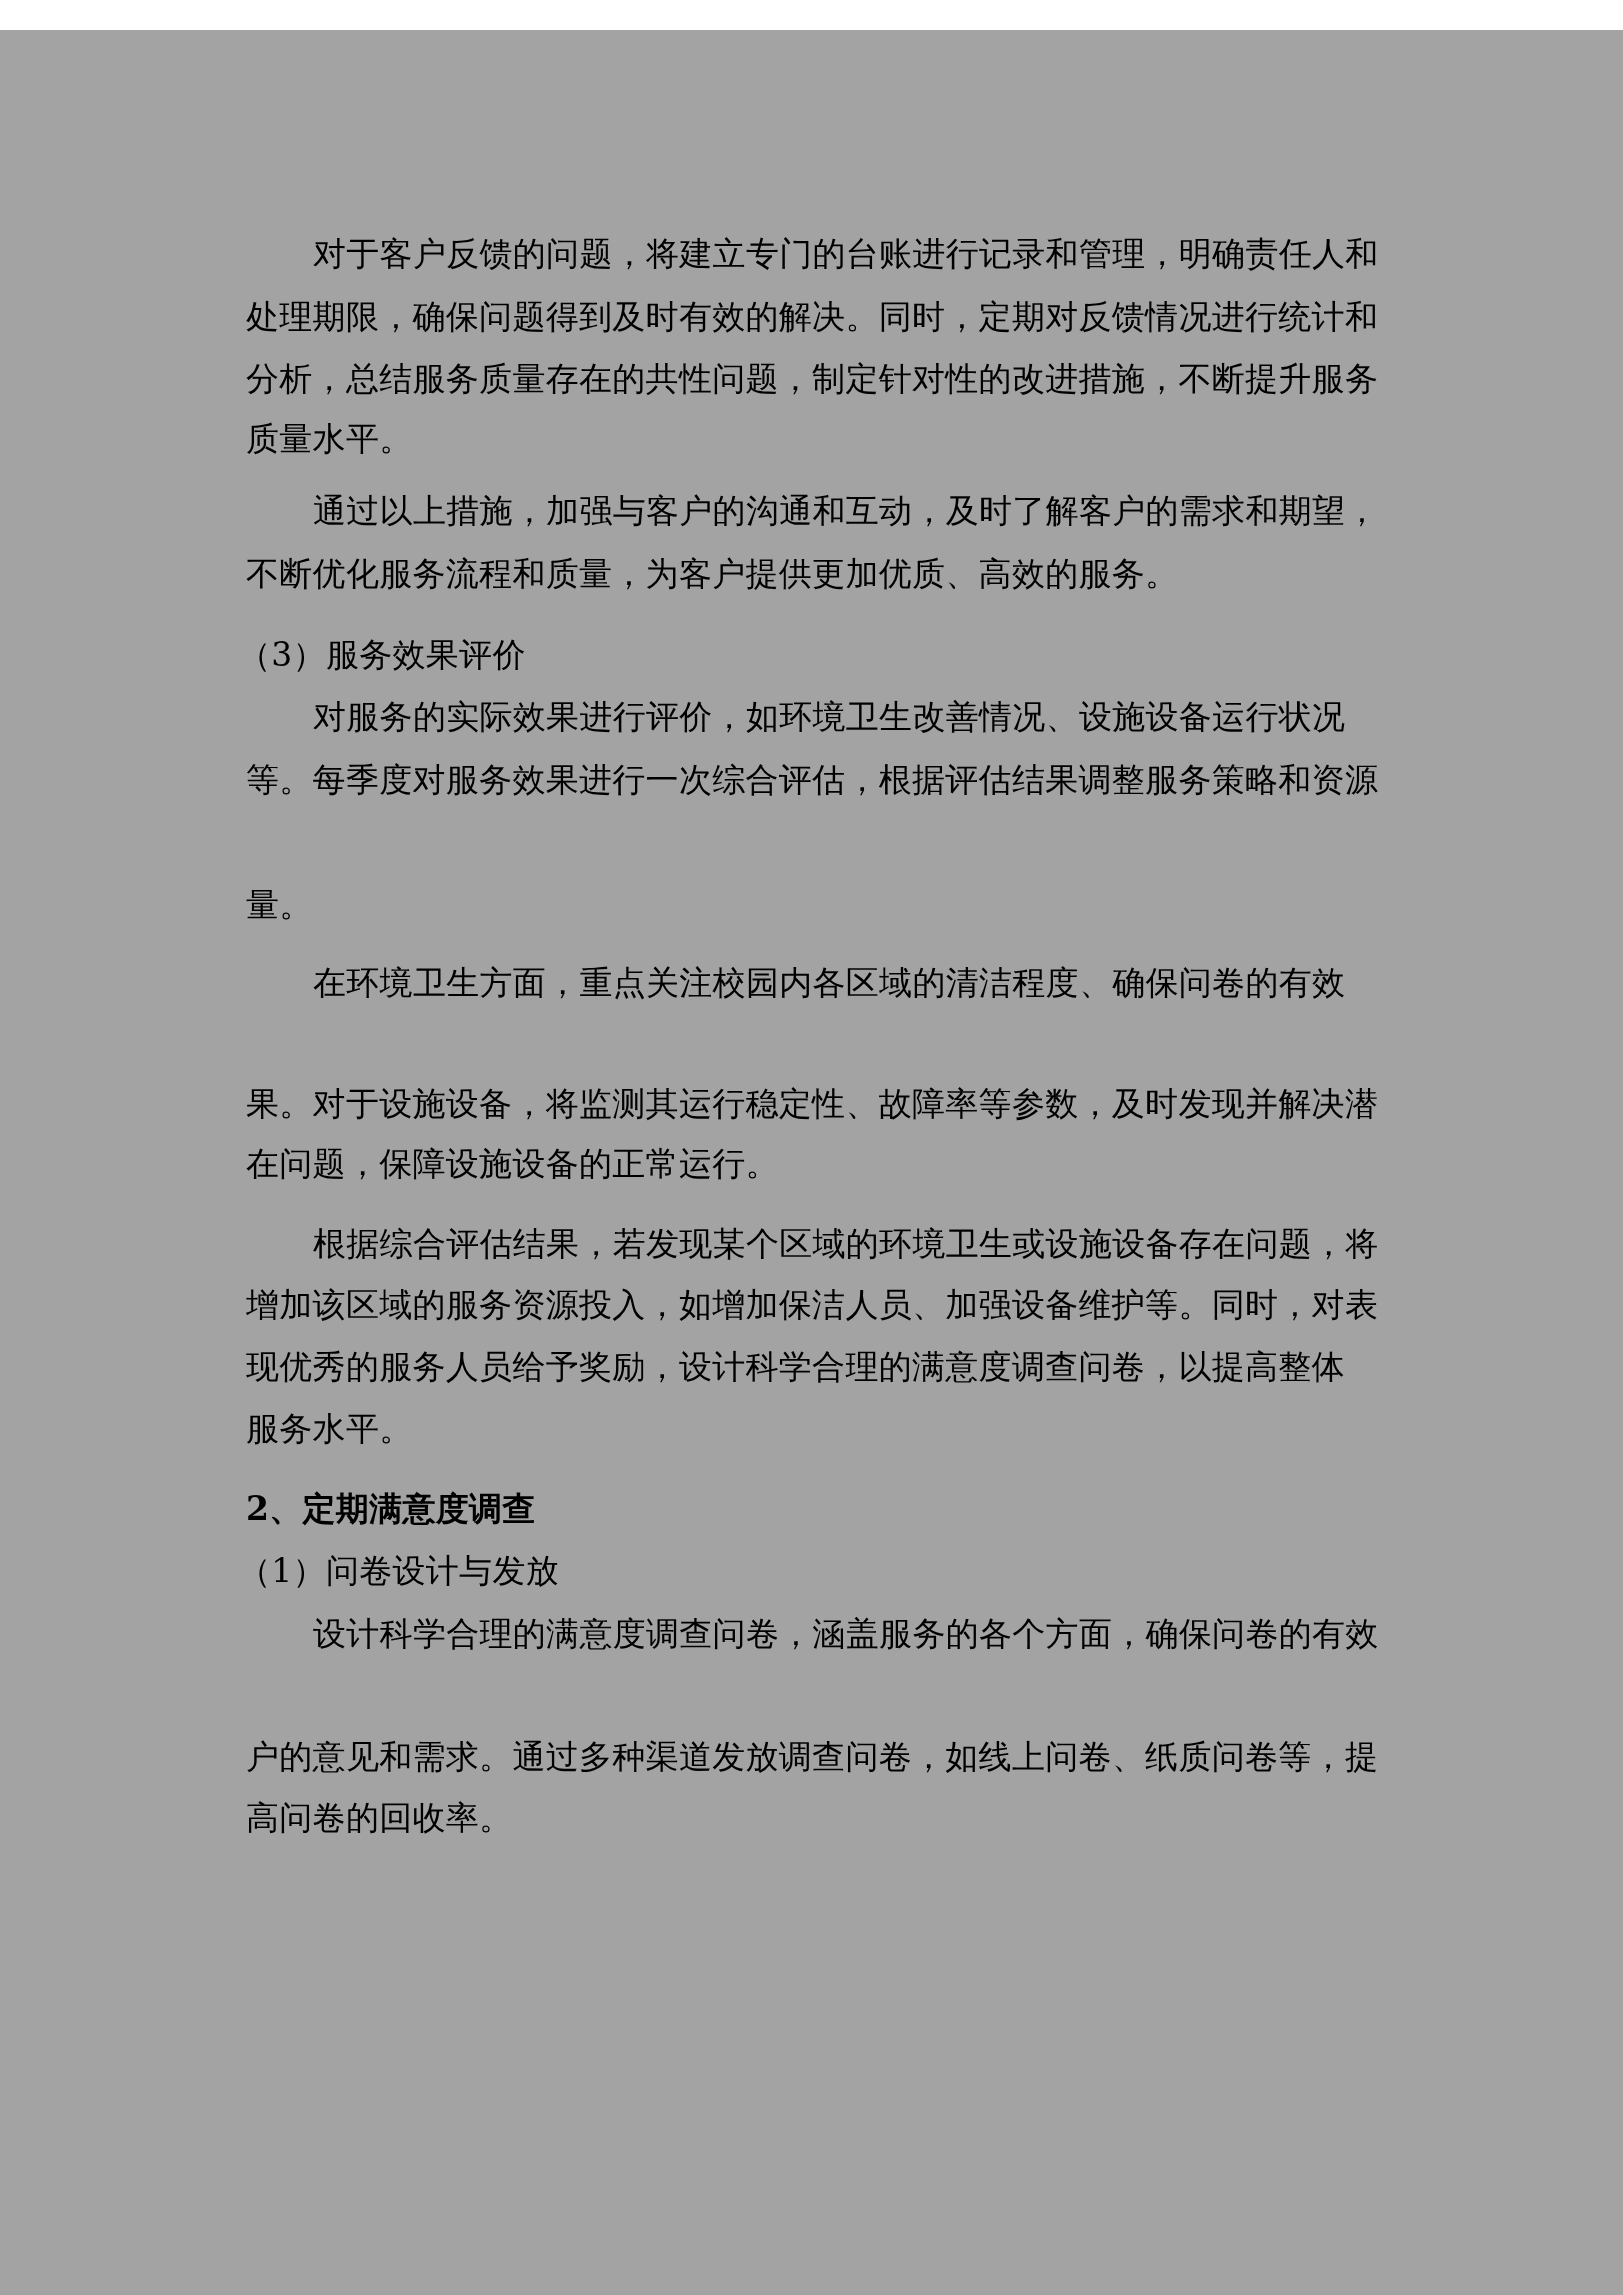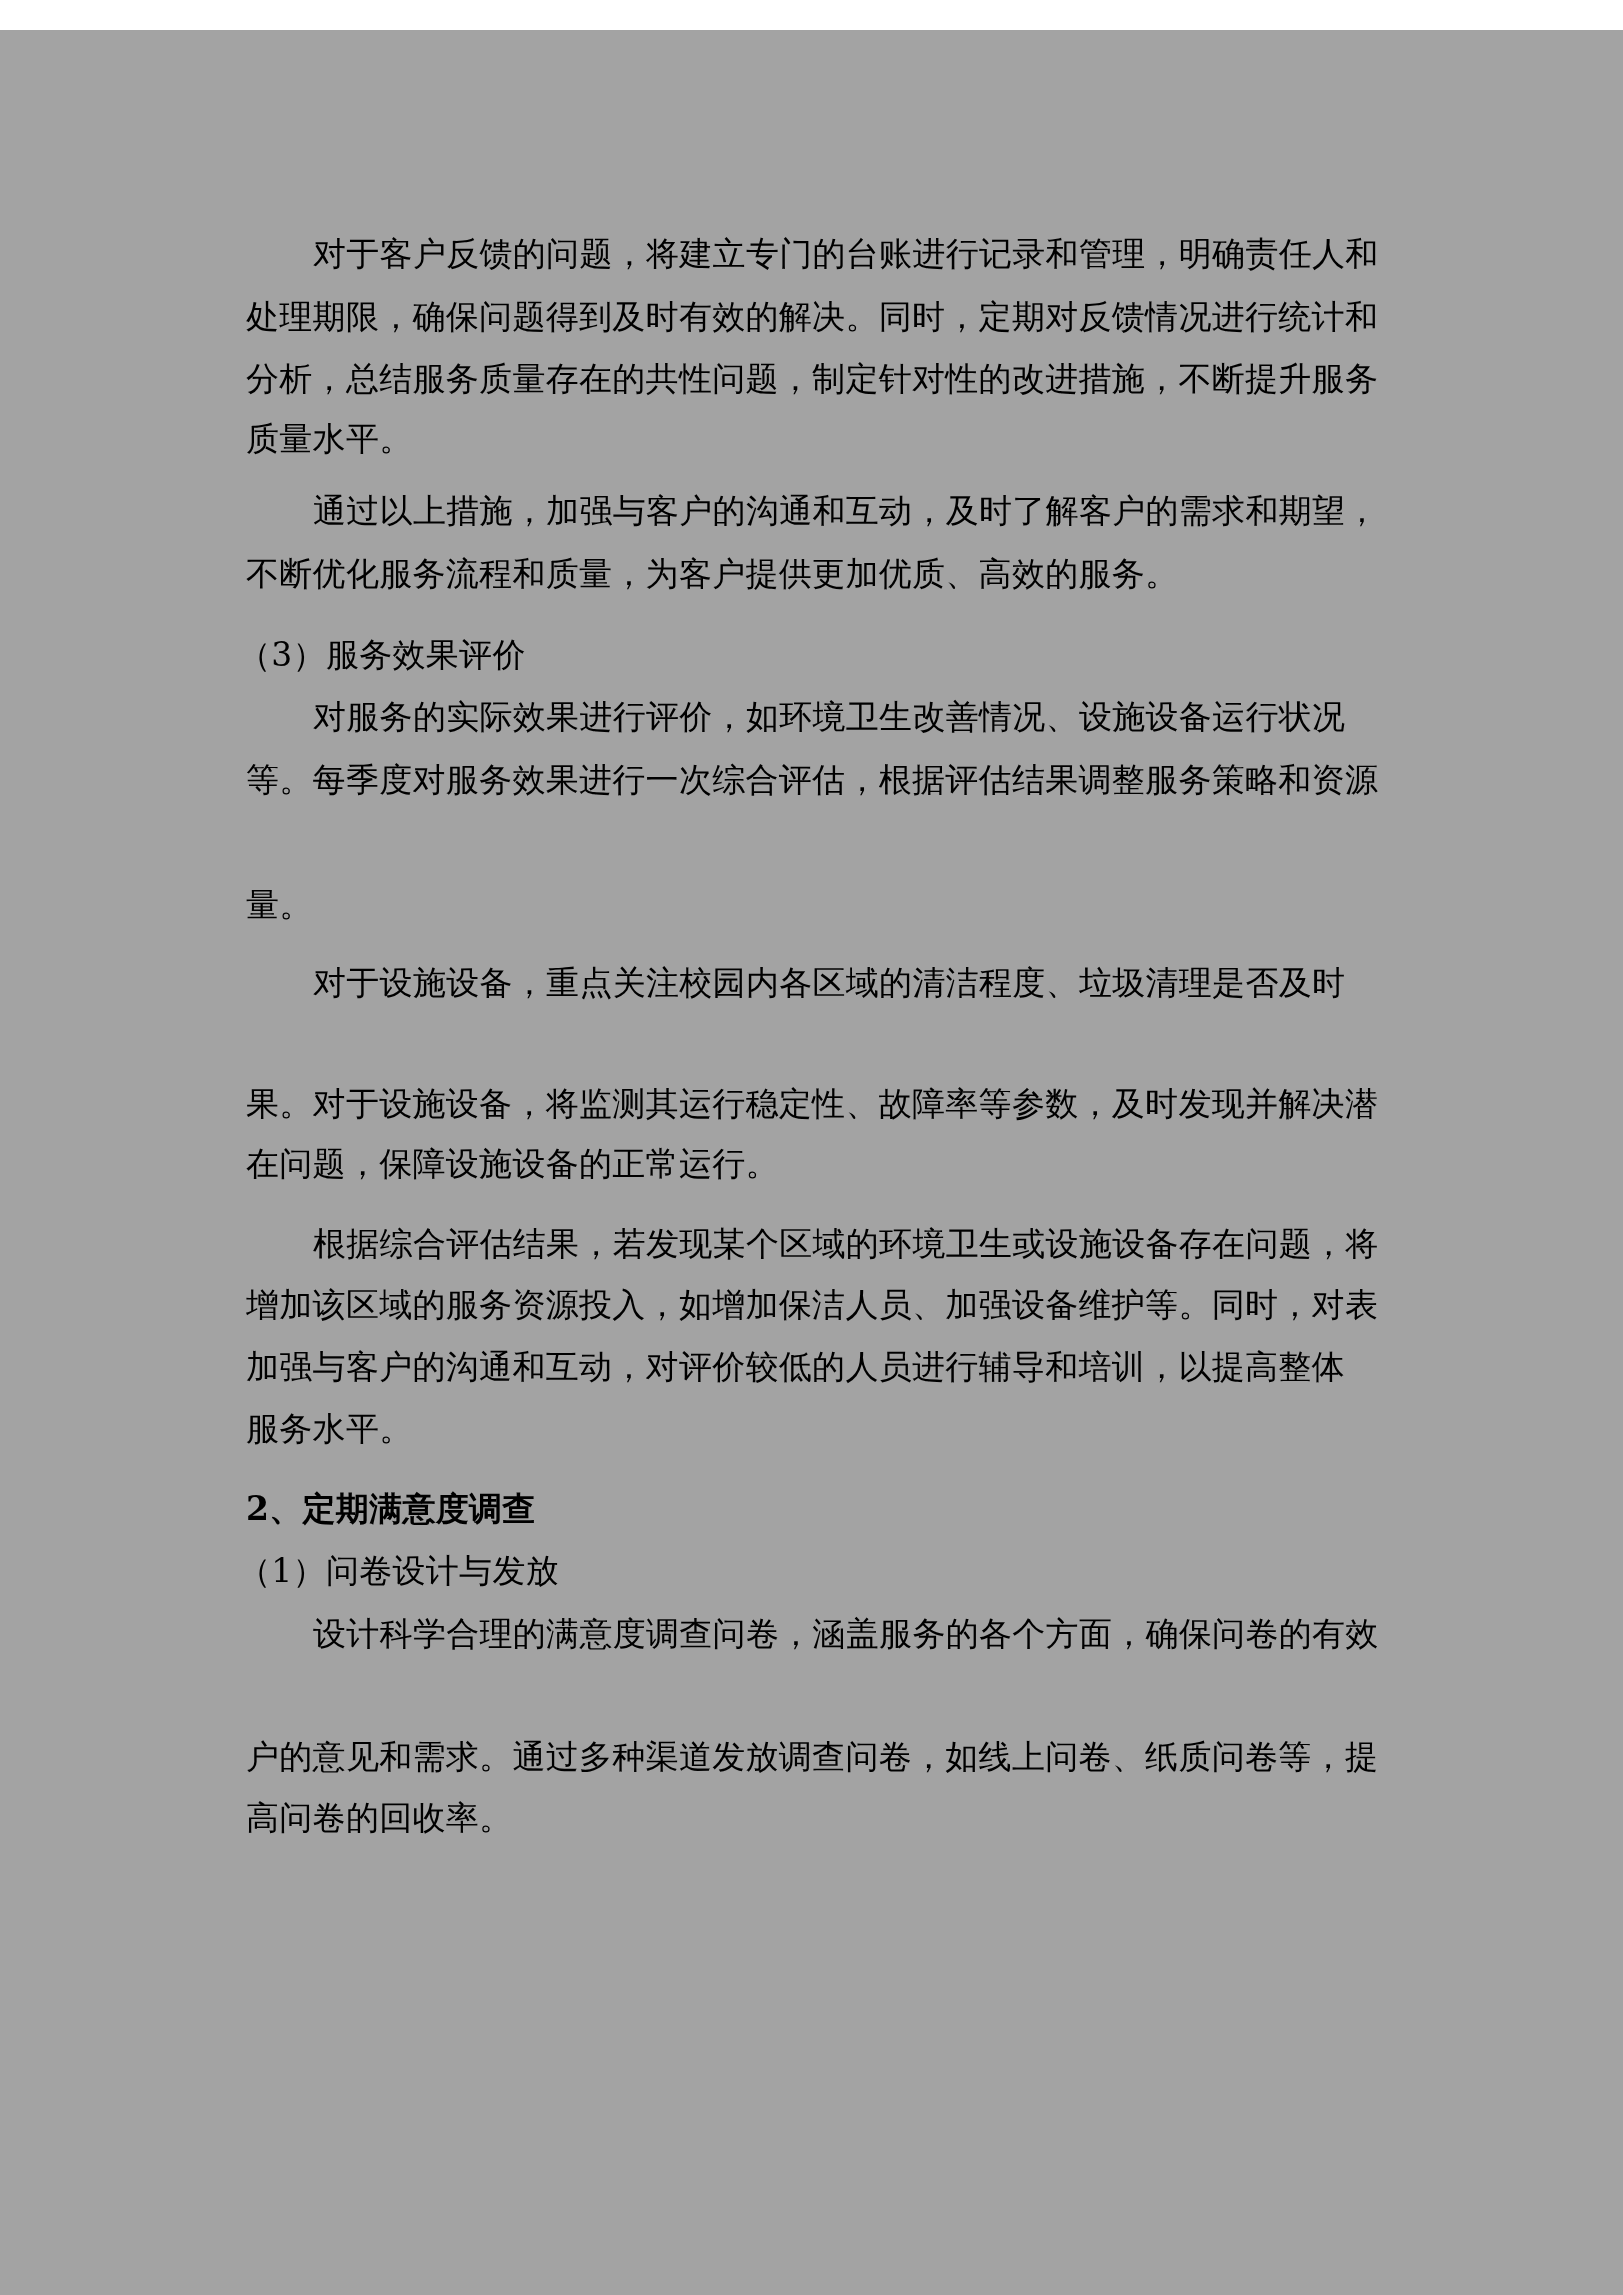--- a/index.html
+++ b/index.html
@@ -56,27 +56,27 @@
 
   <div class="line indent" style="top:461px">通过以上措施，加强与客户的沟通和互动，及时了解客户的需求和期望，</div>
   <div class="line" style="top:524px">不断优化服务流程和质量，为客户提供更加优质、高效的服务。</div>
 
   <div class="line heading" style="top:605px">（3）服务效果评价</div>
 
   <div class="line indent" style="top:667px">对服务的实际效果进行评价，如环境卫生改善情况、设施设备运行状况</div>
   <div class="line" style="top:730px">等。每季度对服务效果进行一次综合评估，根据评估结果调整服务策略和资源</div>
   <div class="line" style="top:855px">量。</div>
 
-  <div class="line indent" style="top:933px">对于设施设备，重点关注校园内各区域的清洁程度、垃圾清理是否及时</div>
+  <div class="line indent" style="top:933px">在环境卫生方面，重点关注校园内各区域的清洁程度、确保问卷的有效</div>
   <div class="line" style="top:1054px">果。对于设施设备，将监测其运行稳定性、故障率等参数，及时发现并解决潜</div>
   <div class="line" style="top:1114px">在问题，保障设施设备的正常运行。</div>
 
   <div class="line indent" style="top:1194px">根据综合评估结果，若发现某个区域的环境卫生或设施设备存在问题，将</div>
   <div class="line" style="top:1255px">增加该区域的服务资源投入，如增加保洁人员、加强设备维护等。同时，对表</div>
-  <div class="line" style="top:1317px">加强与客户的沟通和互动，对评价较低的人员进行辅导和培训，以提高整体</div>
+  <div class="line" style="top:1317px">现优秀的服务人员给予奖励，设计科学合理的满意度调查问卷，以提高整体</div>
   <div class="line" style="top:1379px">服务水平。</div>
 
   <div class="line heading-num" style="top:1459px">2、定期满意度调查</div>
 
   <div class="line heading" style="top:1521px">（1）问卷设计与发放</div>
 
   <div class="line indent" style="top:1584px">设计科学合理的满意度调查问卷，涵盖服务的各个方面，确保问卷的有效</div>
   <div class="line" style="top:1707px">户的意见和需求。通过多种渠道发放调查问卷，如线上问卷、纸质问卷等，提</div>
   <div class="line" style="top:1768px">高问卷的回收率。</div>
 

